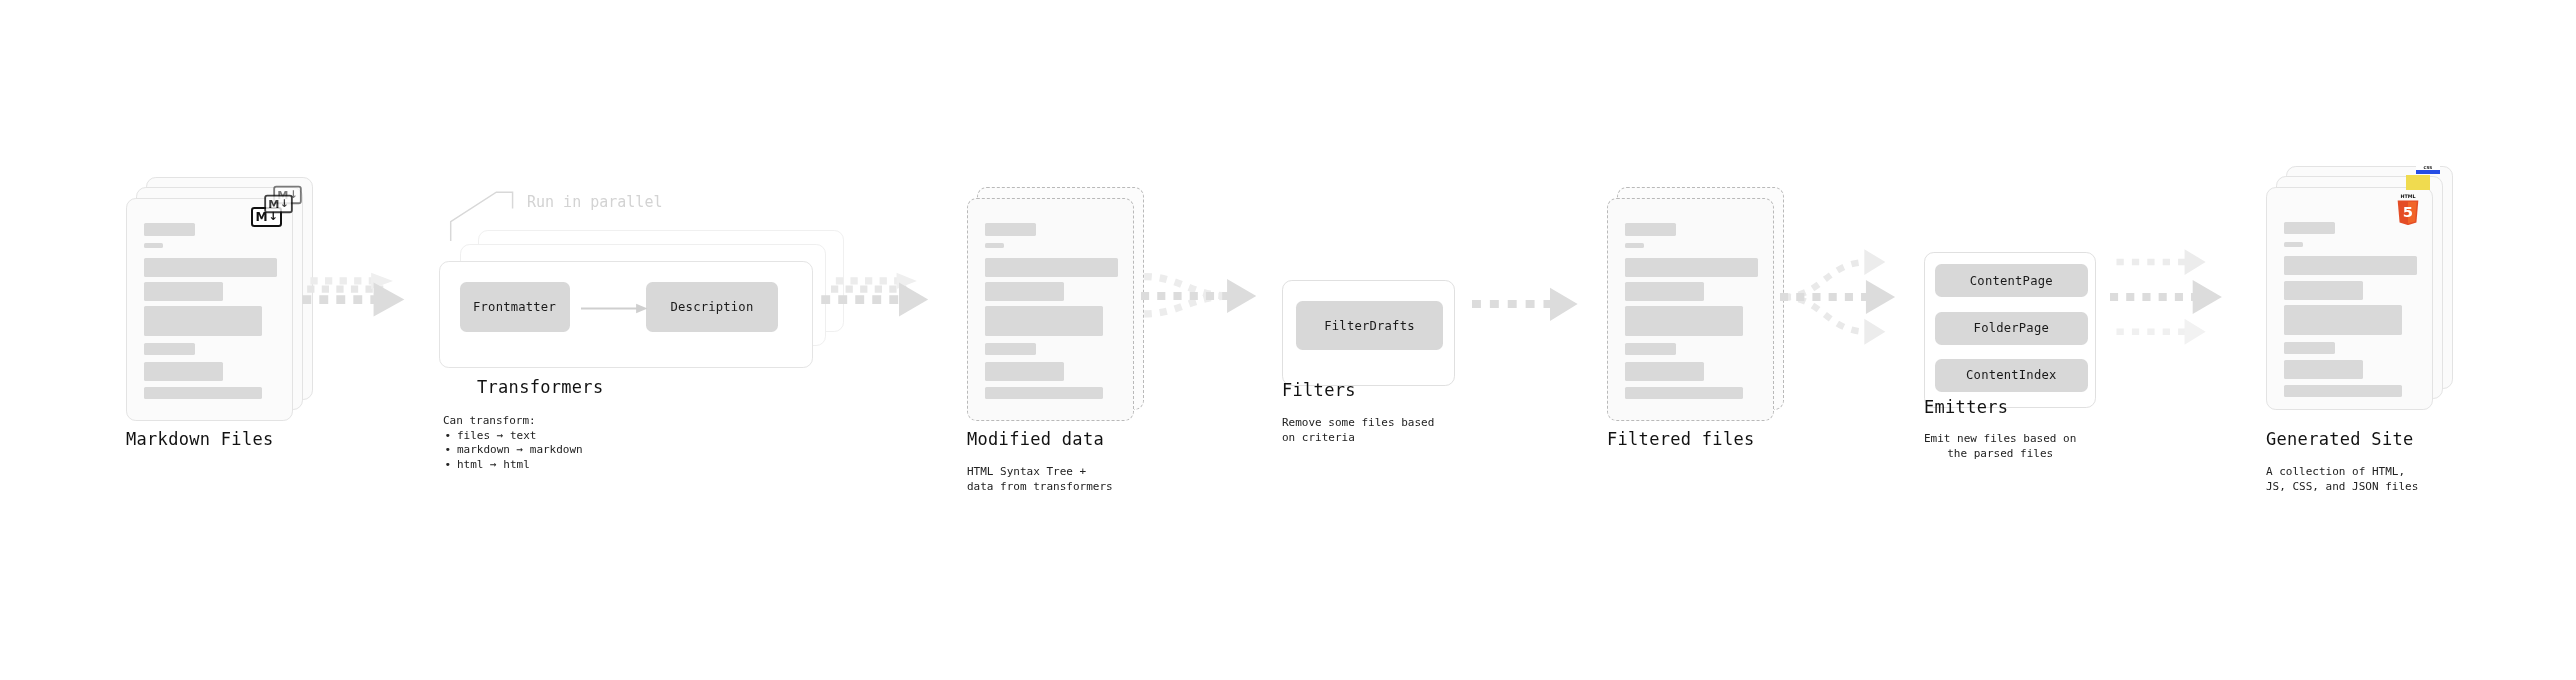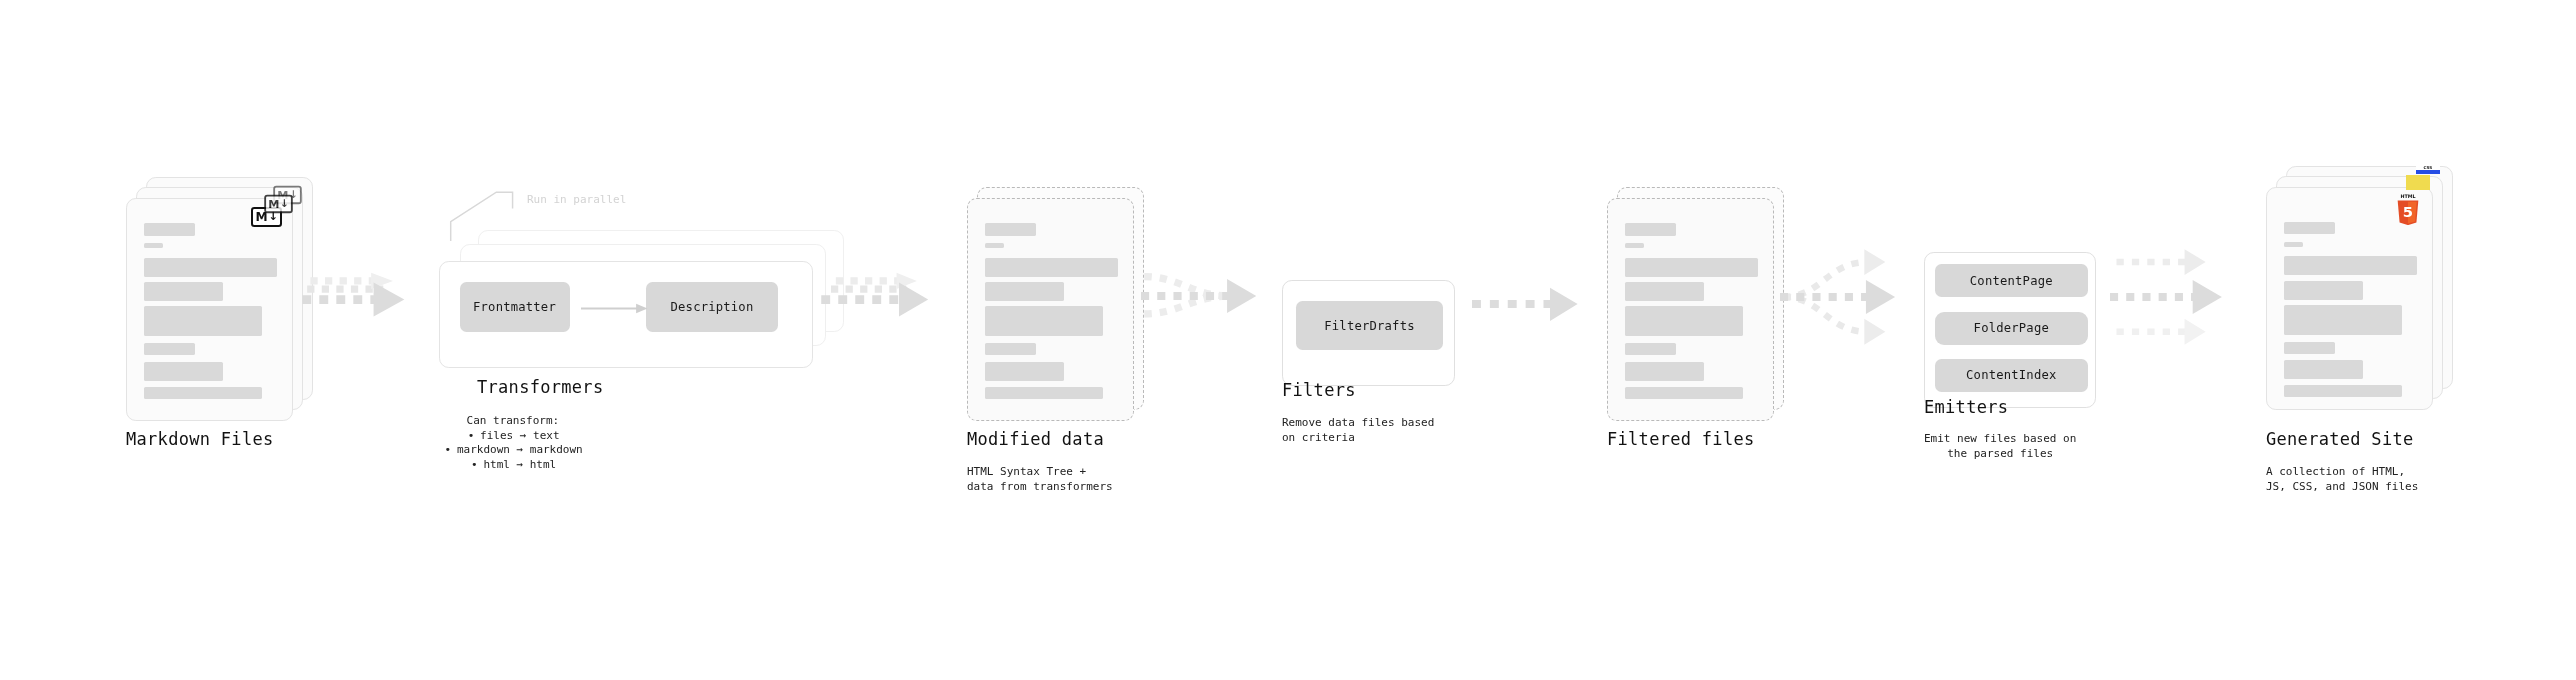--- a/index.html
+++ b/index.html
@@ -98,21 +98,21 @@
   }
   .cap-sub.list { white-space: normal; }
   .cap-sub ul { list-style: none; }
   .cap-sub li::before { content: "\2022"; margin-right: 5.7px; }
   .cap-sub li { padding-left: 1.6px; }
 
   
   .arrow-svg { position: absolute; overflow: visible; }
   .lbl-parallel {
     position: absolute;
-    font-size: 11px;
+    font-size: 15px;
     color: #d3d3d3;
     white-space: nowrap;
   }
 </style>
 </head>
 <body>
 
 <div class="canvas">
 
   <div class="stage" style="left:126px; top:198px;">
@@ -194,21 +194,21 @@
       </svg>
     </div>
 
     <svg style="position:absolute; left:9.8px; top:-16.3px;" width="106" height="57" viewBox="0 0 130 70">
       <path d="M2,64 L2,40 L58,4 L78,4 L78,24" fill="none" stroke="#d8d8d8" stroke-width="1.8" stroke-linejoin="miter"></path>
     </svg>
   </div>
   <div class="lbl-parallel" style="left:527px; top:193px;">Run in parallel</div>
 
   <div class="cap-title" style="left:443px; top:377px;margin-left:34px;">Transformers</div>
-  <div class="cap-sub list" style="left:443px; top:414px;text-align:center;">
+  <div class="cap-sub list" style="left:443px; top:414px;">
     <div>Can transform:</div>
     <ul>
       <li>files → text</li>
       <li>markdown → markdown</li>
       <li>html → html</li>
     </ul>
   </div>
 
   <svg class="arrow-svg" style="left:821px; top:268px;" width="122" height="81" viewBox="0 0 150 100">
     <g stroke="#ececec" stroke-width="9" stroke-dasharray="9 9">
@@ -251,21 +251,21 @@
       </g>
     <polygon points="106,23 106,65 142,44" fill="#dcdcdc"></polygon>
   </svg>
 
   <div class="stage" style="left:1282px; top:252px;">
     <div class="group-box" style="left:0; top:0; width:173px; height:106px;">
       <div class="pill" style="left:13px; top:20.3px; width:147px; height:49px;">FilterDrafts</div>
     </div>
   </div>
   <div class="cap-title" style="left:1282px; top:380px;">Filters</div>
-  <div class="cap-sub" style="left:1282px; top:416px;">Remove data files based
+  <div class="cap-sub" style="left:1282px; top:416px;">Remove some files based
 on criteria</div>
 
   <svg class="arrow-svg" style="left:1472px; top:286px;" width="130" height="49" viewBox="0 0 160 60">
     <g stroke="#dcdcdc" stroke-width="10" stroke-dasharray="11 11">
         <line x1="0" y1="22" x2="100" y2="22"></line>
       </g>
     <polygon points="96,2 96,43 130,22" fill="#dcdcdc"></polygon>
   </svg>
 
   <div class="stage" style="left:1607px; top:198px;">
@@ -292,21 +292,21 @@
         <line x1="0" y1="75" x2="110" y2="75"></line>
       </g>
     <polygon points="104,16 104,48 130,32" fill="#ececec"></polygon>
     <polygon points="104,102 104,134 130,118" fill="#ececec"></polygon>
     <polygon points="106,54 106,96 142,75" fill="#dcdcdc"></polygon>
   </svg>
 
   <div class="stage" style="left:1924px; top:224px;">
     <div class="group-box" style="left:0; top:0; width:172px; height:156px;">
       <div class="pill" style="left:9.8px; top:11.4px; width:153px; height:32.5px;">ContentPage</div>
-      <div class="pill" style="left:9.8px; top:59px; width:153px; height:32.5px;border-radius:9px;">FolderPage</div>
+      <div class="pill" style="left:9.8px; top:59px; width:153px; height:32.5px;">FolderPage</div>
       <div class="pill" style="left:9.8px; top:106px; width:153px; height:32.5px;">ContentIndex</div>
     </div>
   </div>
   <div class="cap-title" style="left:1924px; top:397px;">Emitters</div>
   <div class="cap-sub" style="left:1924px; top:432px;text-align:center;">Emit new files based on
 the parsed files</div>
 
   <svg class="arrow-svg" style="left:2110px; top:236px;" width="154" height="130" viewBox="0 0 190 160">
     <g stroke="#ececec" stroke-width="8" stroke-dasharray="9 10">
         <line x1="8" y1="32" x2="96" y2="32"></line>

